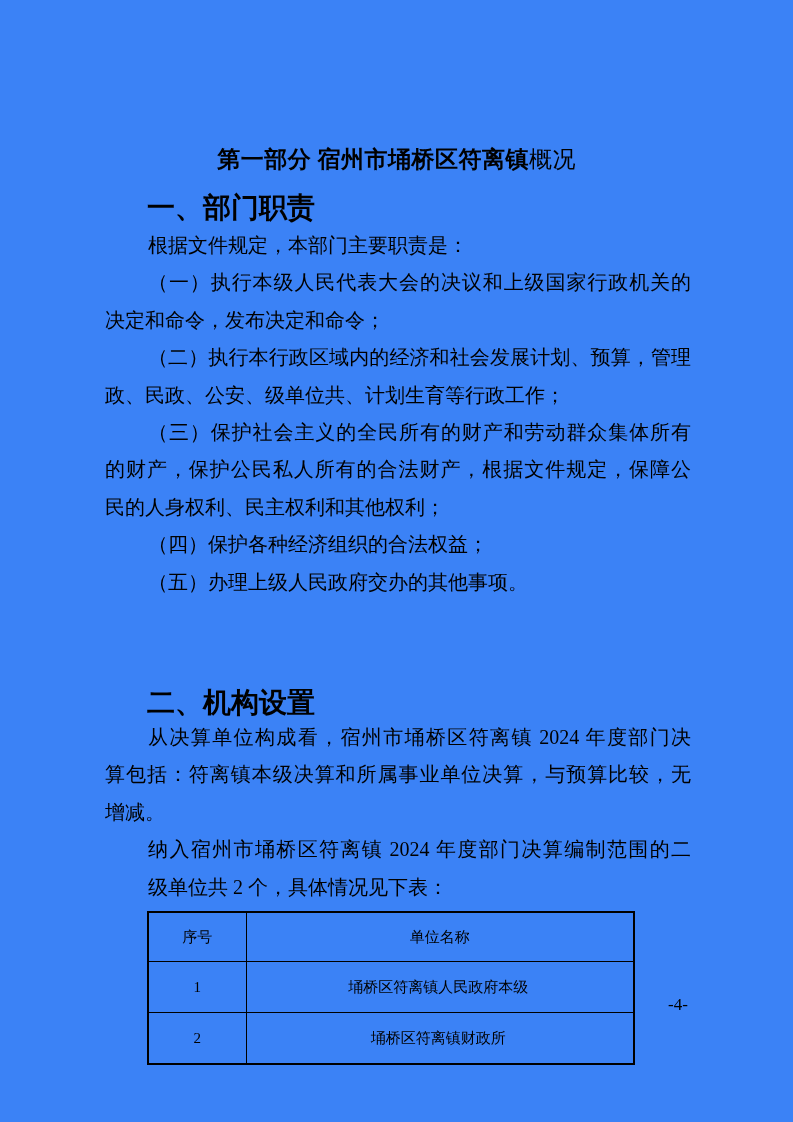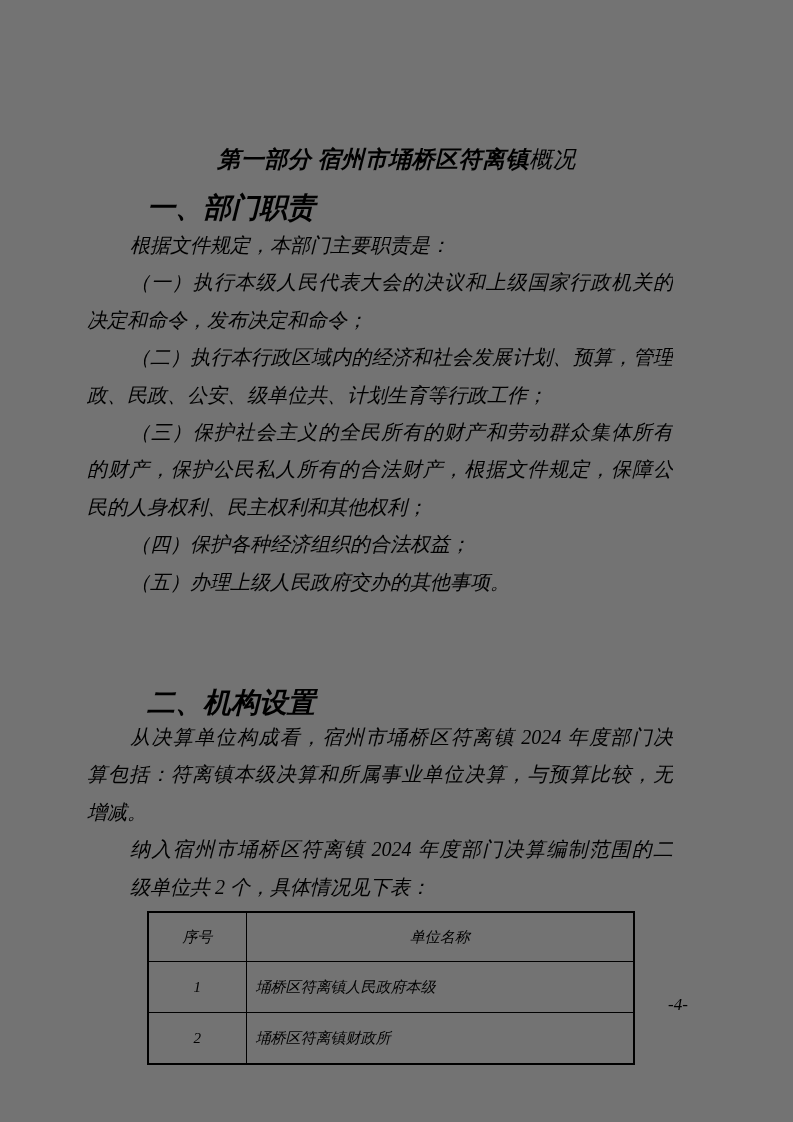--- a/index.html
+++ b/index.html
@@ -1,23 +1,22 @@
 <!DOCTYPE html>
 <html><head>
 <meta charset="utf-8">
 <style>
   html,body{margin:0;padding:0;background:#ffffff;}
   .page{
     position:relative;
     width:793px;height:1122px;
-    background:#737373;
+    background:#3b82f6;
     color:#000000;
     overflow:hidden;
     font-family:"Liberation Serif","DejaVu Serif",serif;
-    font-style:italic;
   }
   
   .doc-title{
     position:absolute;top:142px;left:0;width:100%;
     text-align:center;
     font-size:23px;line-height:34px;
     letter-spacing:0.5px;
     font-weight:bold;
     font-family:"Liberation Serif","DejaVu Serif",serif;
   }
@@ -29,21 +28,21 @@
   .sec-heading{
     position:absolute;left:147px;
     font-size:28px;line-height:28px;
     font-weight:700;
     font-family:"Liberation Sans","DejaVu Sans",sans-serif;
   }
   #sec1-heading{top:194px;}
   #sec2-heading{top:689px;}
   
   .lines{
-    position:absolute;left:87px;width:586px;
+    position:absolute;left:105px;width:586px;
     font-size:20px;
   }
   #sec1-lines{top:227px;}
   #sec2-lines{top:719px;}
   .line{
     height:37.4px;line-height:37.4px;
     overflow:hidden;
   }
   .line.indent{padding-left:43px;}
   .line.fill{
@@ -59,21 +58,21 @@
     border:2px solid #000;
   }
   .units-table th,.units-table td{
     border:1.5px solid #000;
     font-weight:normal;
     padding:12px;
   }
   .units-table th{height:24px;text-align:center;}
   .units-table td{height:26px;}
   .units-table td.no{text-align:center;}
-  .units-table td.name{text-align:left;padding-left:9px;}
+  .units-table td.name{text-align:center;padding-left:9px;}
   col.c1{width:98px;}
   
   .page-number{
     position:absolute;top:995px;left:648px;width:60px;
     text-align:center;
     font-size:17px;
   }
 </style>
 </head>
 <body>

